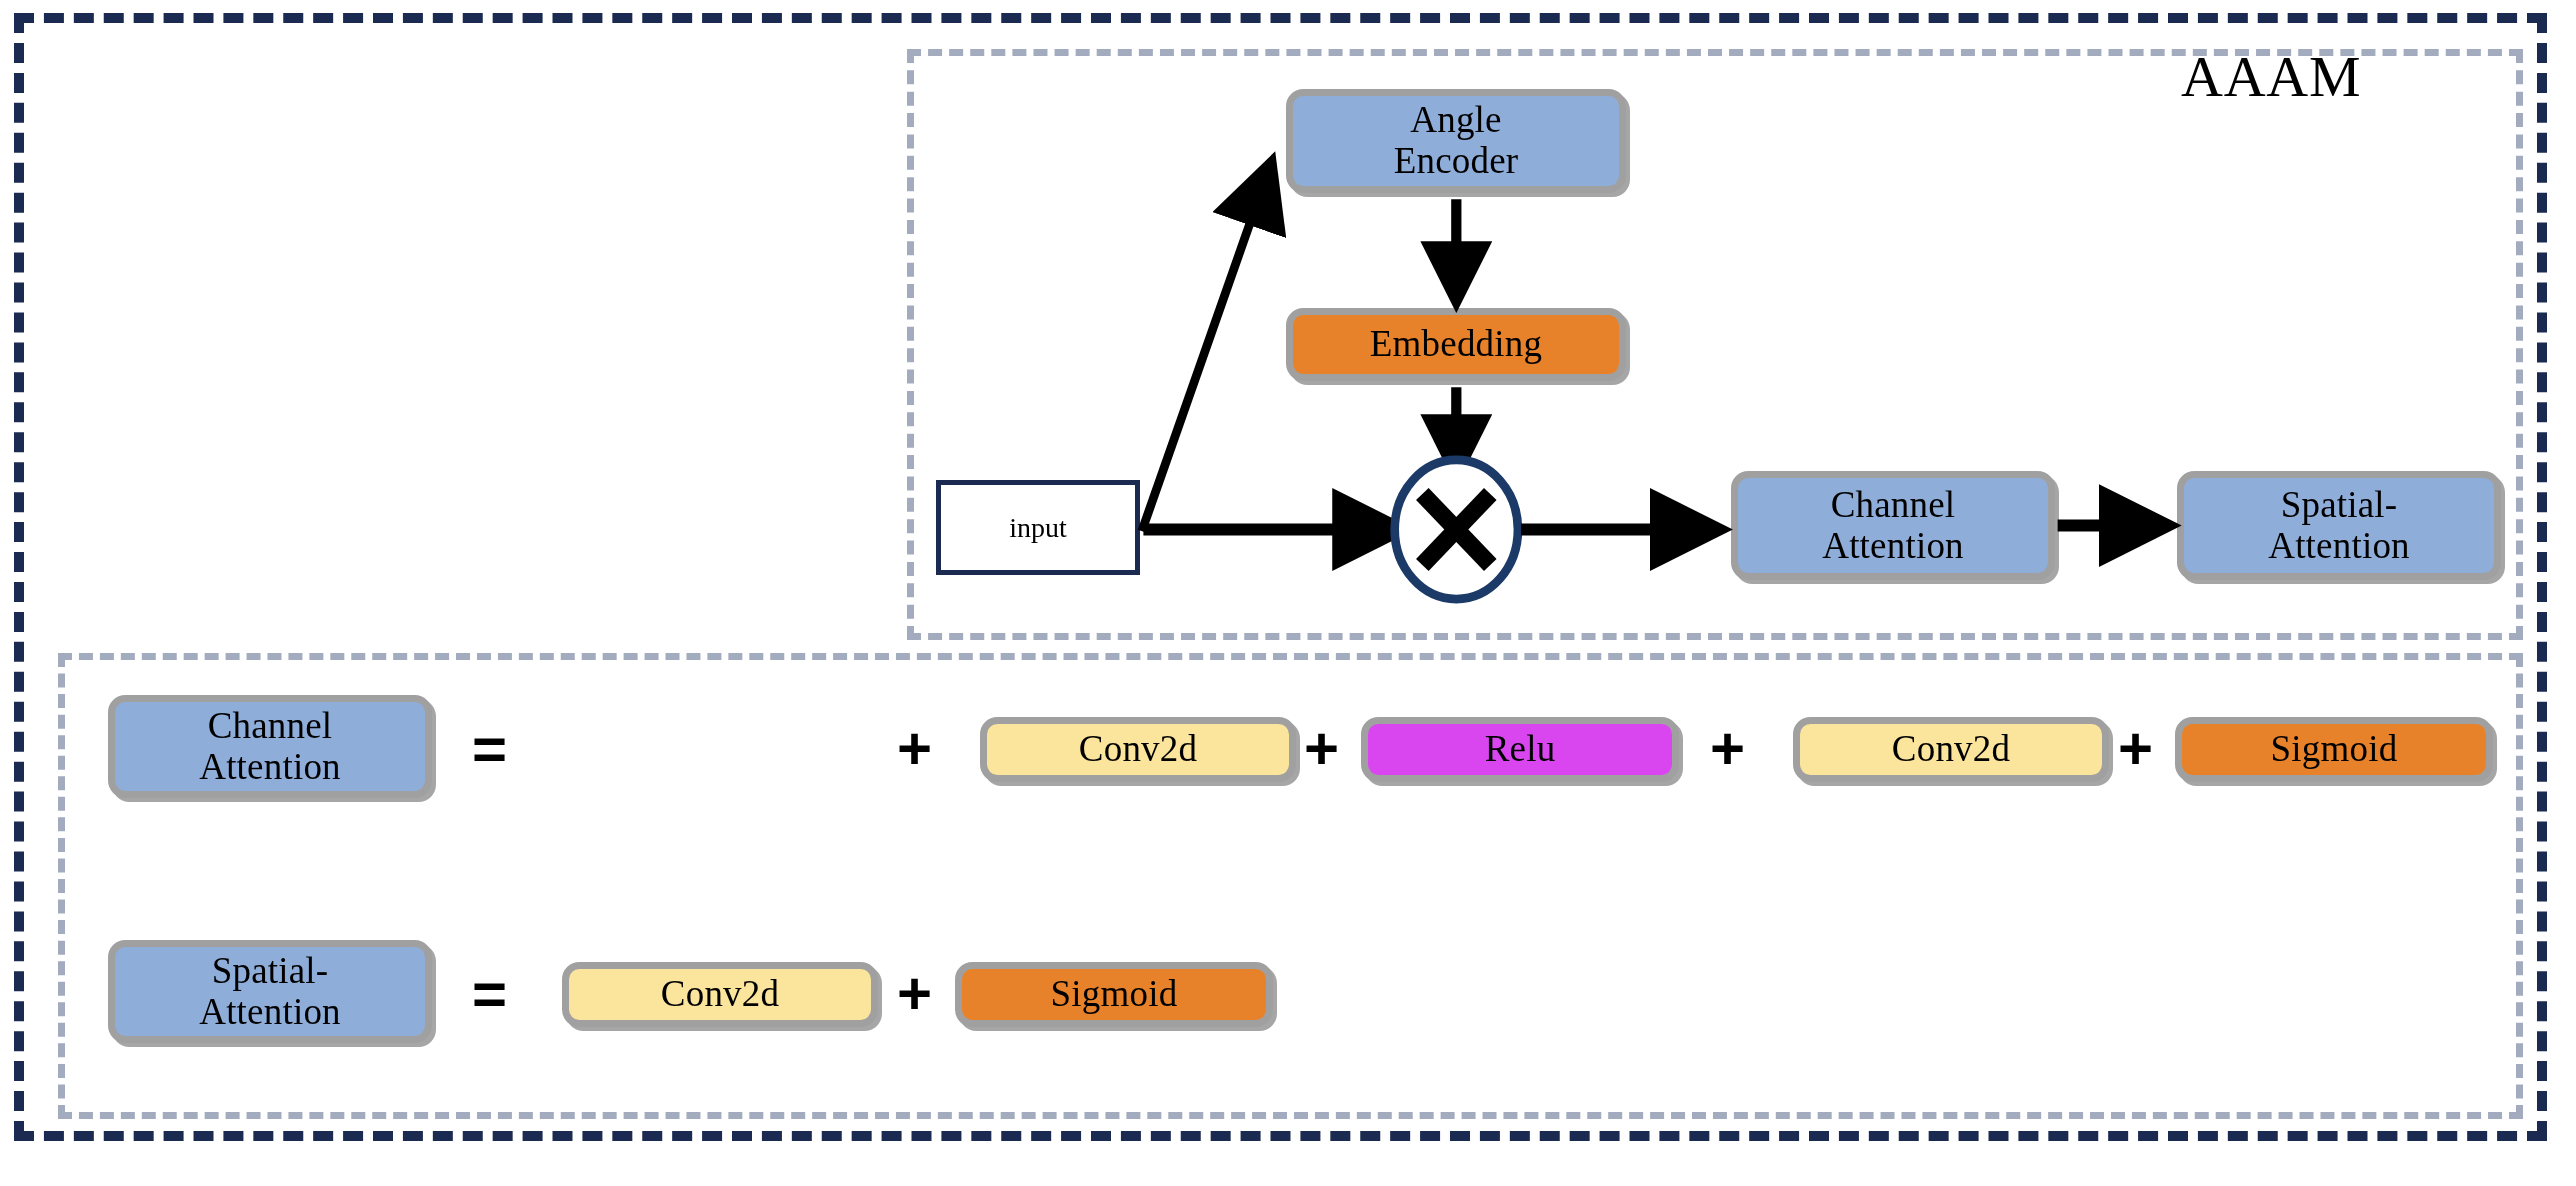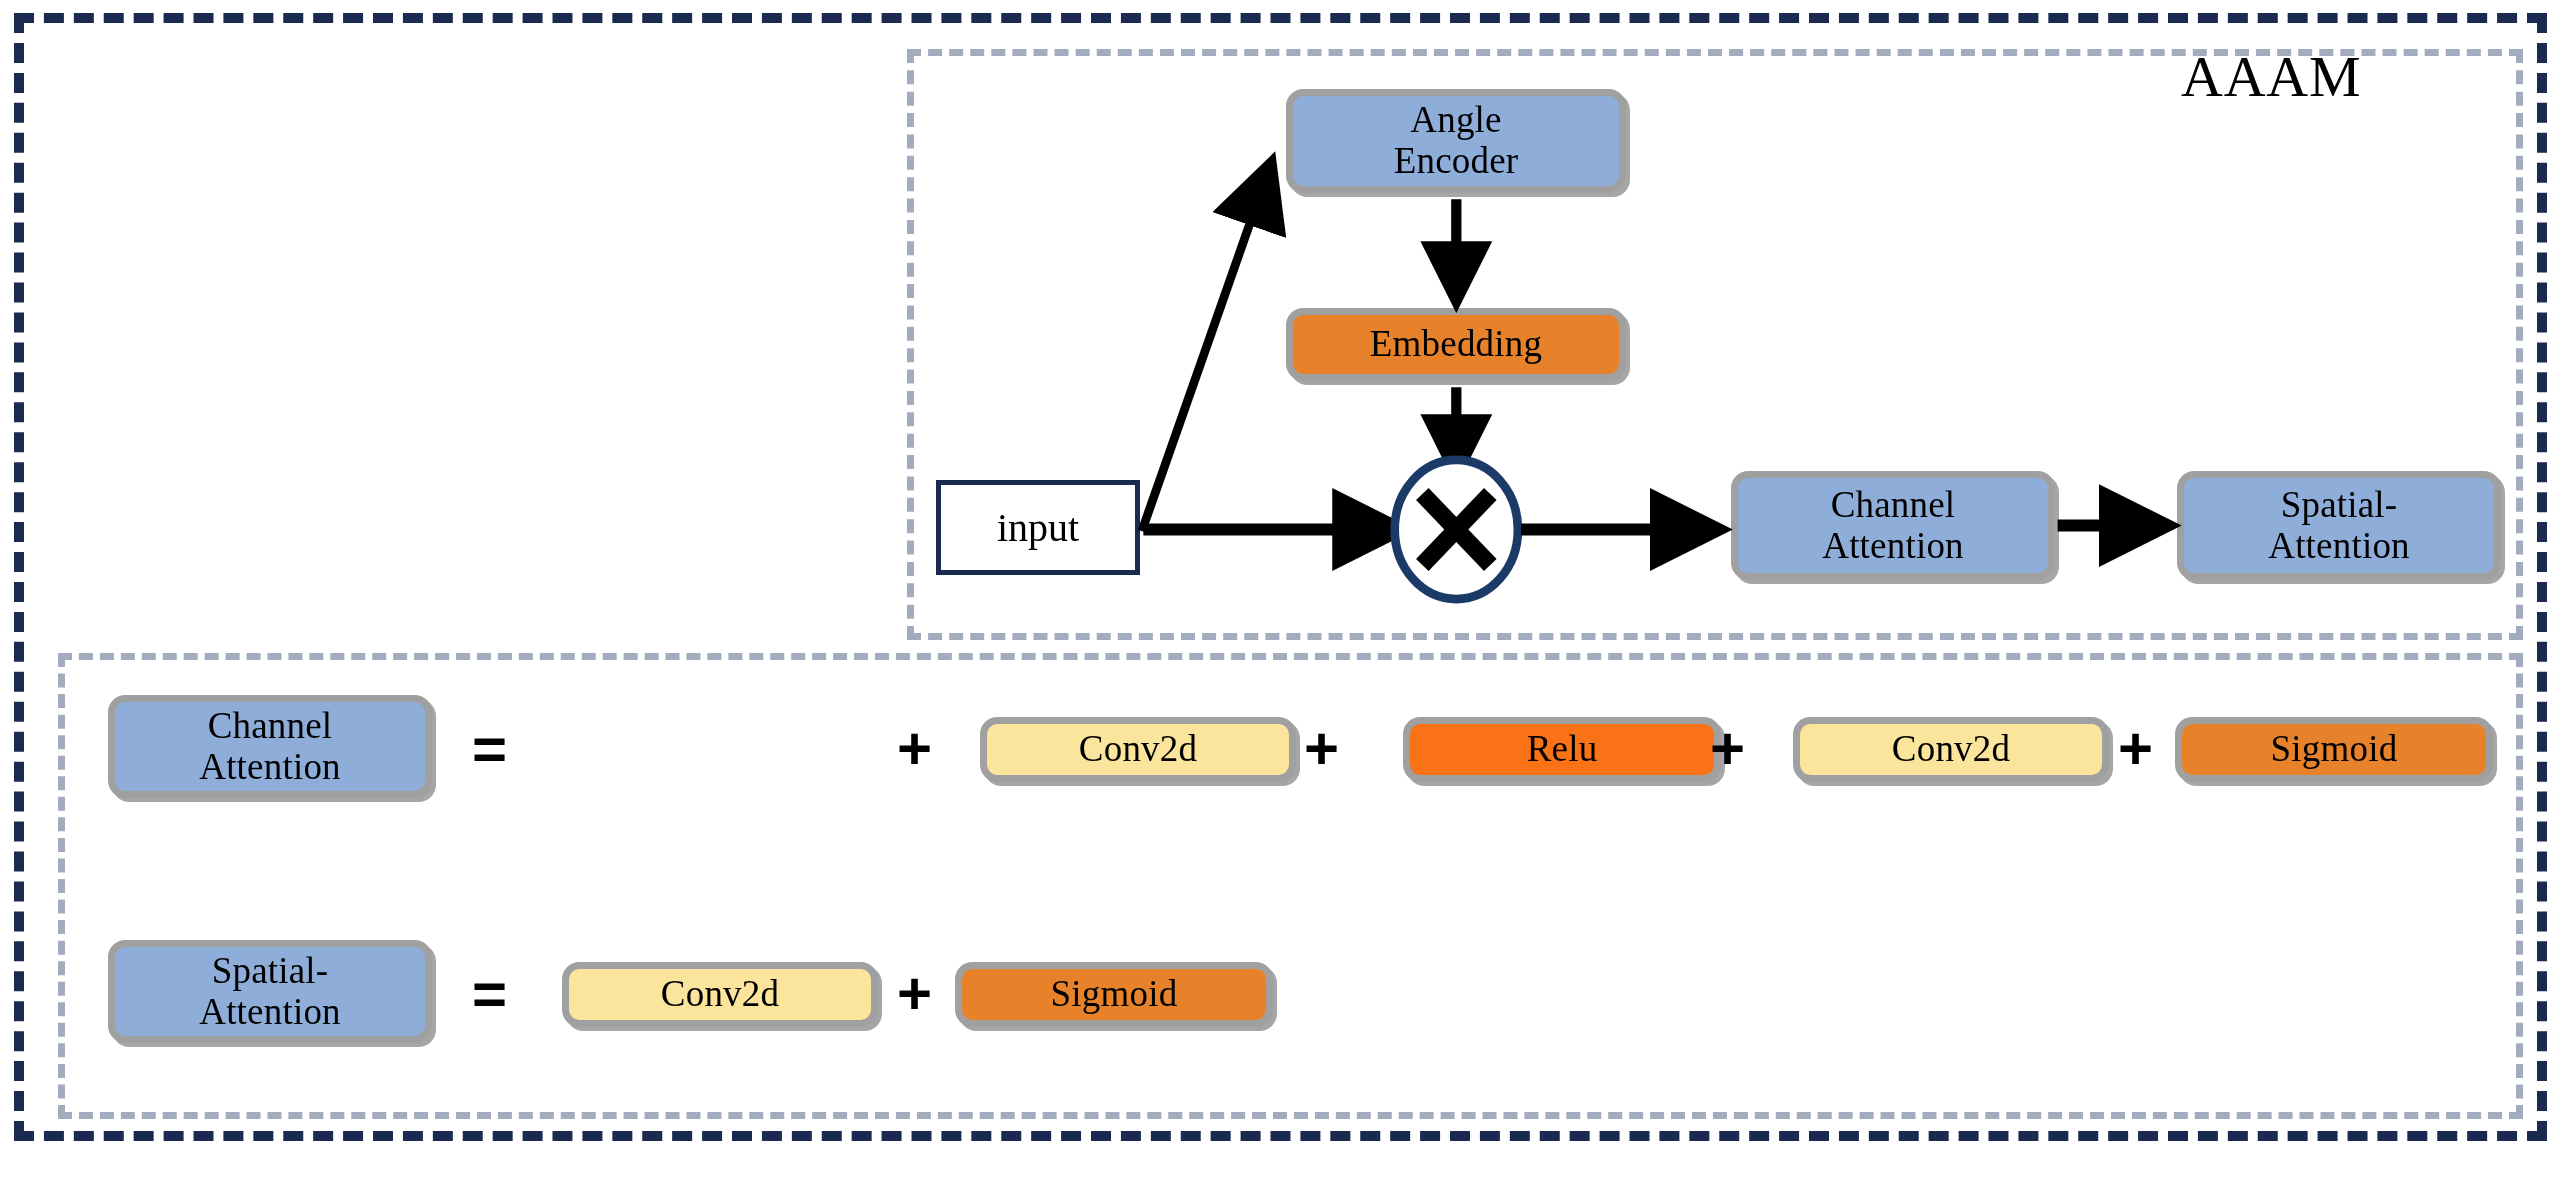--- a/index.html
+++ b/index.html
@@ -68,32 +68,32 @@
     color: #000000;
     line-height: 1.1;
     font-size: 37px;
     letter-spacing: 0.2px;
     white-space: pre-line;
     box-shadow: 4px 4px 0 0 rgba(150,150,150,0.85);
   }
   .node.blue    { background: #8fadd9; }
   .node.orange  { background: #e8822a; }
   .node.yellow  { background: #fbe49b; margin-left: 25px; }
-  .node.salmon  { background: #f97316; margin-left: 42px; }
+  .node.salmon  { background: #d946ef; }
 
   
   .input-box {
     position: absolute;
     box-sizing: border-box;
     background: #ffffff;
     border: 5.5px solid #1b2a50;
     display: flex;
     align-items: center;
     justify-content: center;
-    font-size: 40px;
+    font-size: 28px;
     color: #000;
   }
 
   
   .aaam-title {
     position: absolute;
     font-size: 58px;
     color: #000;
     letter-spacing: 0.8px;
     white-space: nowrap;

